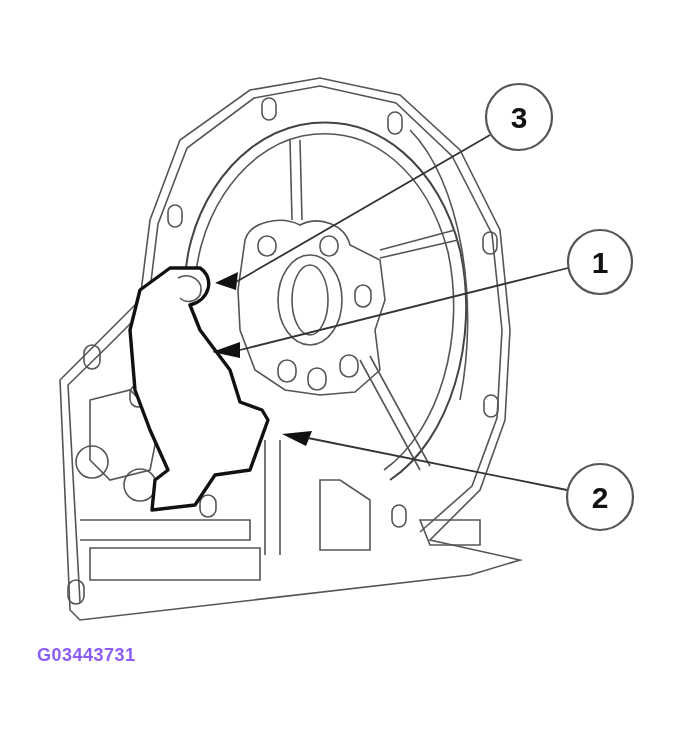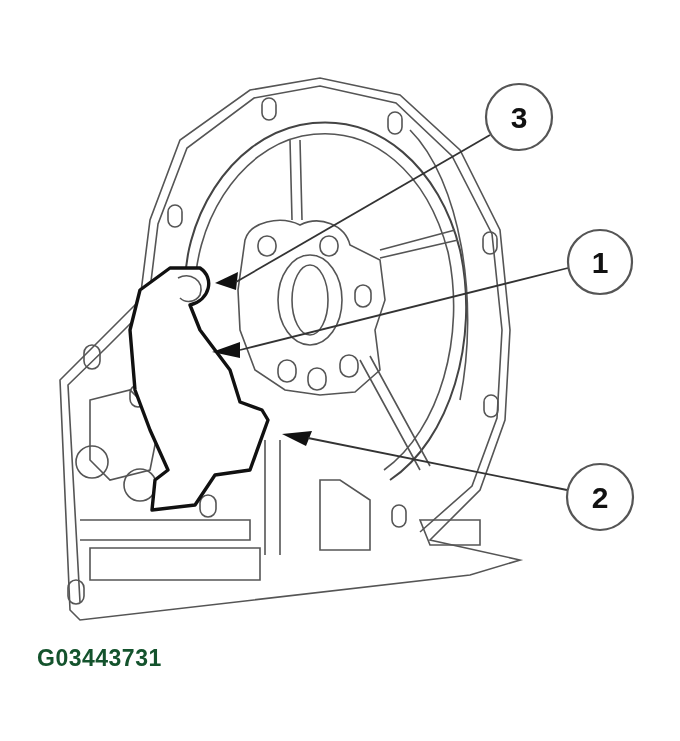--- a/index.html
+++ b/index.html
@@ -5,21 +5,21 @@
   html, body { margin:0; padding:0; background:#ffffff; }
   body { width:680px; height:741px; position:relative; overflow:hidden; font-family:"Liberation Sans", sans-serif; }
   #diagram { position:absolute; left:0; top:0; width:680px; height:741px; }
   .thin { fill:none; stroke:#555; stroke-width:1.6; }
   .mid { fill:none; stroke:#444; stroke-width:2; }
   .bold { fill:#fff; stroke:#111; stroke-width:3.4; stroke-linejoin:round; }
   .leader { fill:none; stroke:#333; stroke-width:1.8; }
   .callout-circle { fill:#fff; stroke:#555; stroke-width:2.2; }
   .callout-num { font-family:"Liberation Sans", sans-serif; font-size:30px; font-weight:bold; fill:#111; }
   .arrowhead { fill:#111; }
-  #fig-id { position:absolute; left:37px; top:645px; font-size:23px; font-weight:bold; color:#14532d; letter-spacing:0.5px; }
+  #fig-id { position:absolute; left:37px; top:645px; font-size:18px; font-weight:bold; color:#8b5cf6; letter-spacing:0.5px; }
 </style>
 </head>
 <body>
 
 <svg id="diagram" viewBox="0 0 680 741" xmlns="http://www.w3.org/2000/svg">
 
   <g>
     <path class="thin" d="M70 610 L60 380 L100 340 L140 300 L150 220 L180 140 L250 90 L320 78 L400 95 L460 150 L500 230 L510 330 L505 420 L480 490 L430 540 L520 560 L470 575 L80 620 Z"></path>
     <path class="thin" d="M80 602 L68 385 L106 348 L148 306 L158 224 L187 148 L254 98 L320 86 L396 103 L452 156 L492 234 L502 330 L497 418 L472 486 L420 532"></path>
 

